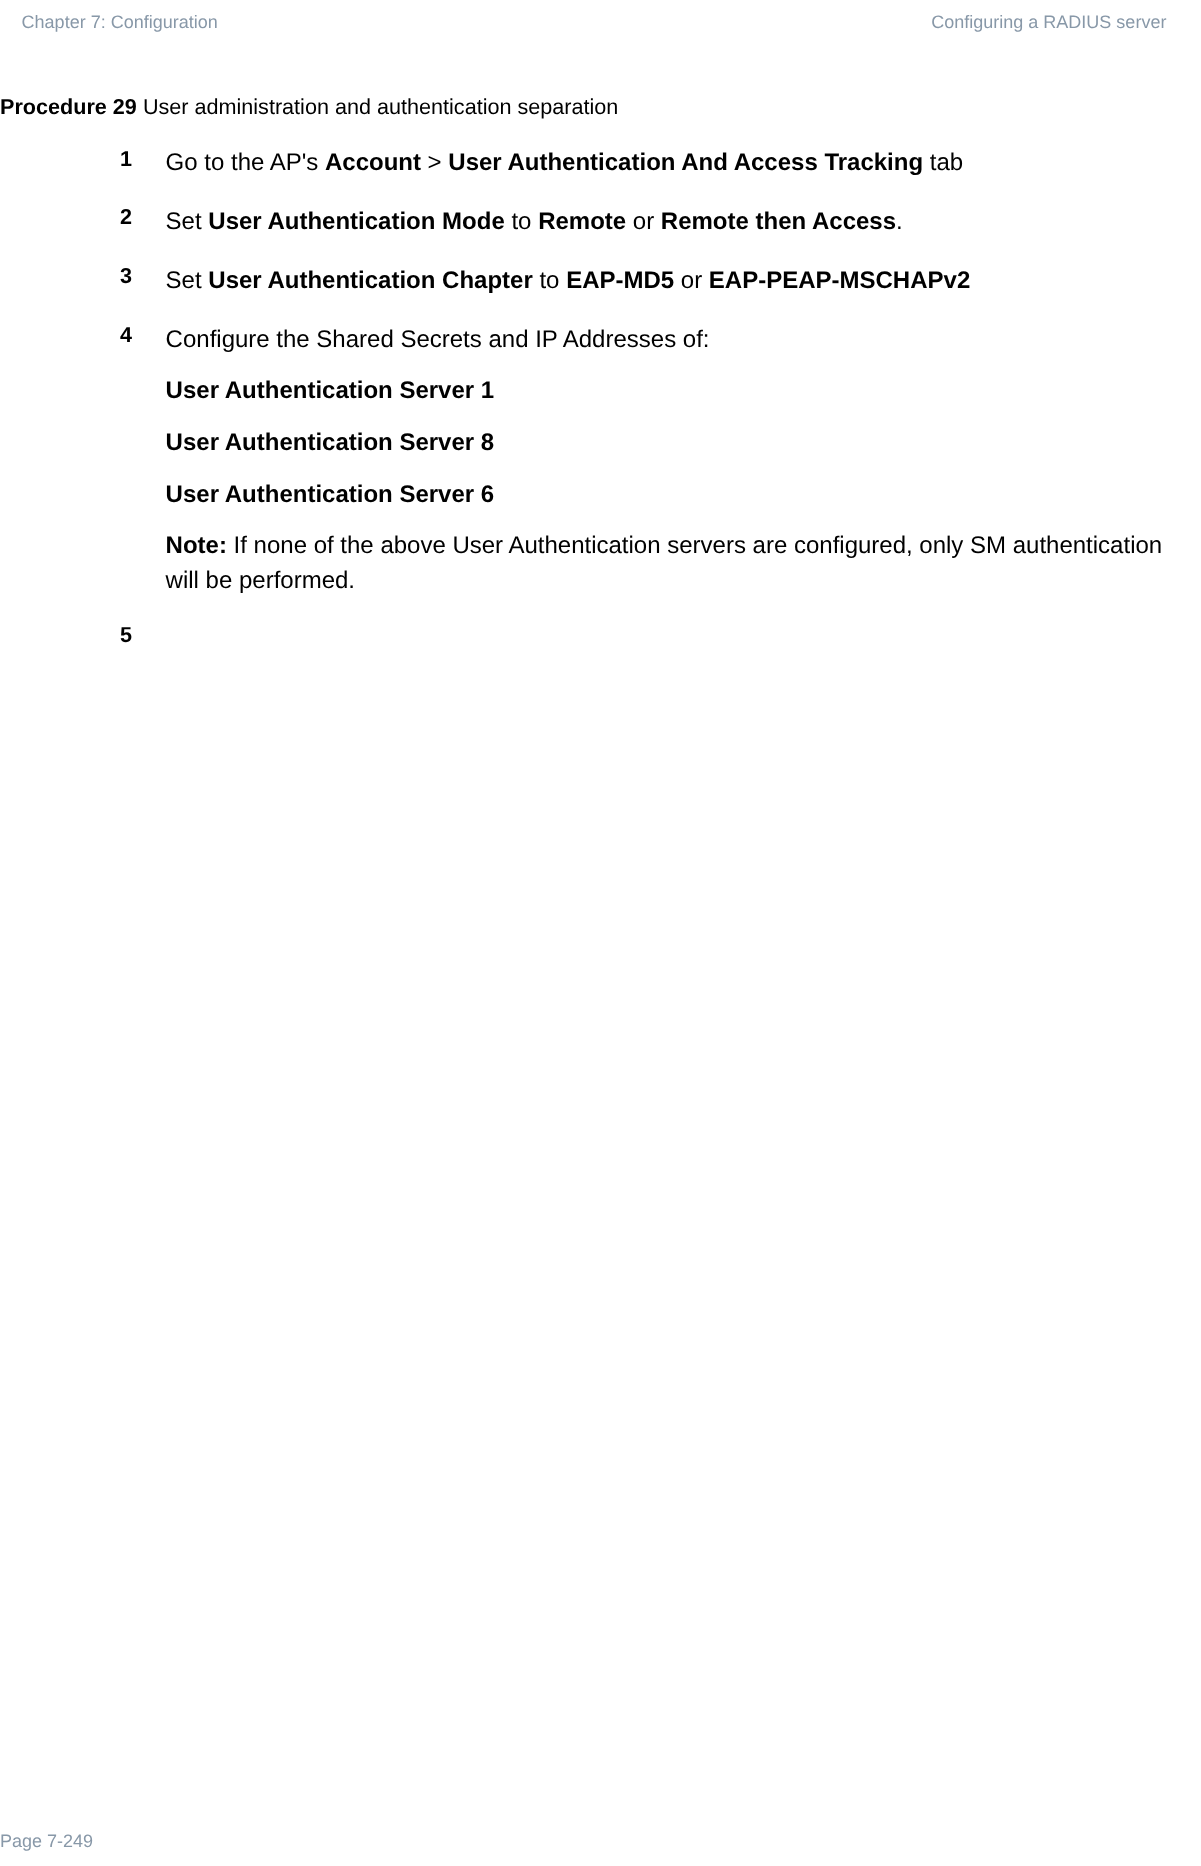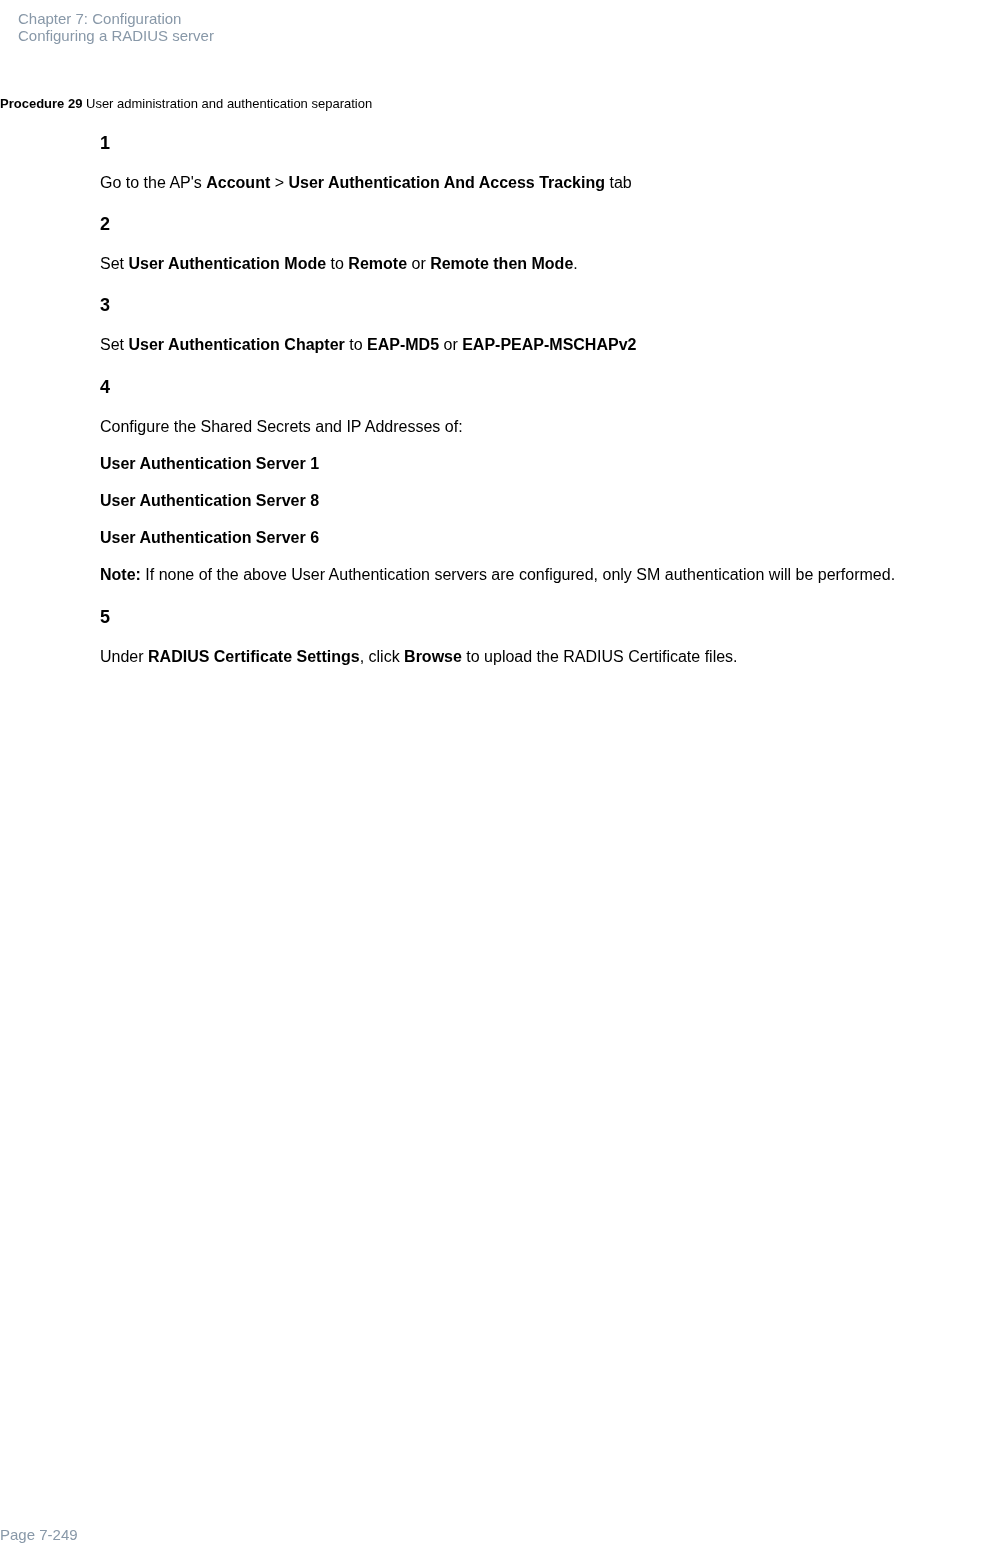--- a/index.html
+++ b/index.html
@@ -1,19 +1,18 @@
 <!DOCTYPE html>
 <html><head>
   <meta charset="utf-8">
   <style>
     * {
       margin: 0;
       padding: 0;
       box-sizing: border-box;
-      flex-direction: column;
     }
     body {
       width: 1001px;
       height: 1555px;
       font-family: Arial, Helvetica, sans-serif;
       background: #ffffff;
       color: #000000;
       position: relative;
       padding: 10px 15px 10px 0;
     }
@@ -28,45 +27,44 @@
       color: #8898a8;
     }
     .header-right {
       color: #8898a8;
     }
     .content {
       padding-top: 52px;
       padding-left: 0;
     }
     .procedure-line {
-      font-size: 13px;
+      font-size: 18px;
       padding-left: 0;
       margin-bottom: 22px;
     }
     .bold {
       font-weight: bold;
     }
     .steps {
       padding-left: 100px;
     }
     .step {
       display: flex;
       margin-bottom: 20px;
     }
     .step-num {
       font-weight: bold;
       width: 38px;
       flex-shrink: 0;
       font-size: 18px;
     }
     .step-body {
-      font-size: 16px;
+      font-size: 20px;
       line-height: 1.45;
       padding-right: 10px;
-      margin-top: 17px;
     }
     .step-body p {
       margin-bottom: 14px;
     }
     .step-body p:last-child {
       margin-bottom: 0;
     }
     .footer {
       position: absolute;
       bottom: 12px;
@@ -94,21 +92,21 @@
     <div class="step">
       <div class="step-num">1</div>
       <div class="step-body">
         <p><span>Go to the AP's </span><span class="bold">Account</span><span> &gt; </span><span class="bold">User Authentication And Access Tracking</span><span> tab</span></p>
       </div>
     </div>
 
     <div class="step">
       <div class="step-num">2</div>
       <div class="step-body">
-        <p><span>Set </span><span class="bold">User Authentication Mode</span><span> to </span><span class="bold">Remote</span><span> or </span><span class="bold">Remote then Mode</span><span>.</span></p>
+        <p><span>Set </span><span class="bold">User Authentication Mode</span><span> to </span><span class="bold">Remote</span><span> or </span><span class="bold">Remote then Access</span><span>.</span></p>
       </div>
     </div>
 
     <div class="step">
       <div class="step-num">3</div>
       <div class="step-body">
         <p><span>Set </span><span class="bold">User Authentication Chapter</span><span> to </span><span class="bold">EAP-MD5</span><span> or </span><span class="bold">EAP-PEAP-MSCHAPv2</span></p>
       </div>
     </div>
 
@@ -118,21 +116,18 @@
         <p>Configure the Shared Secrets and IP Addresses of:</p>
         <p class="bold">User Authentication Server 1</p>
         <p class="bold">User Authentication Server 8</p>
         <p class="bold">User Authentication Server 6</p>
         <p><span class="bold">Note:</span><span> If none of the above User Authentication servers are configured, only SM authentication will be performed.</span></p>
       </div>
     </div>
 
     <div class="step">
       <div class="step-num">5</div>
-      <div class="step-body">
-        <p><span>Under </span><span class="bold">RADIUS Certificate Settings</span><span>, click </span><span class="bold">Browse</span><span> to upload the RADIUS Certificate files.</span></p>
-      </div>
     </div>
 
   </div>
 </div>
 
 <div class="footer">Page 7-249</div>
 
 </body></html>

